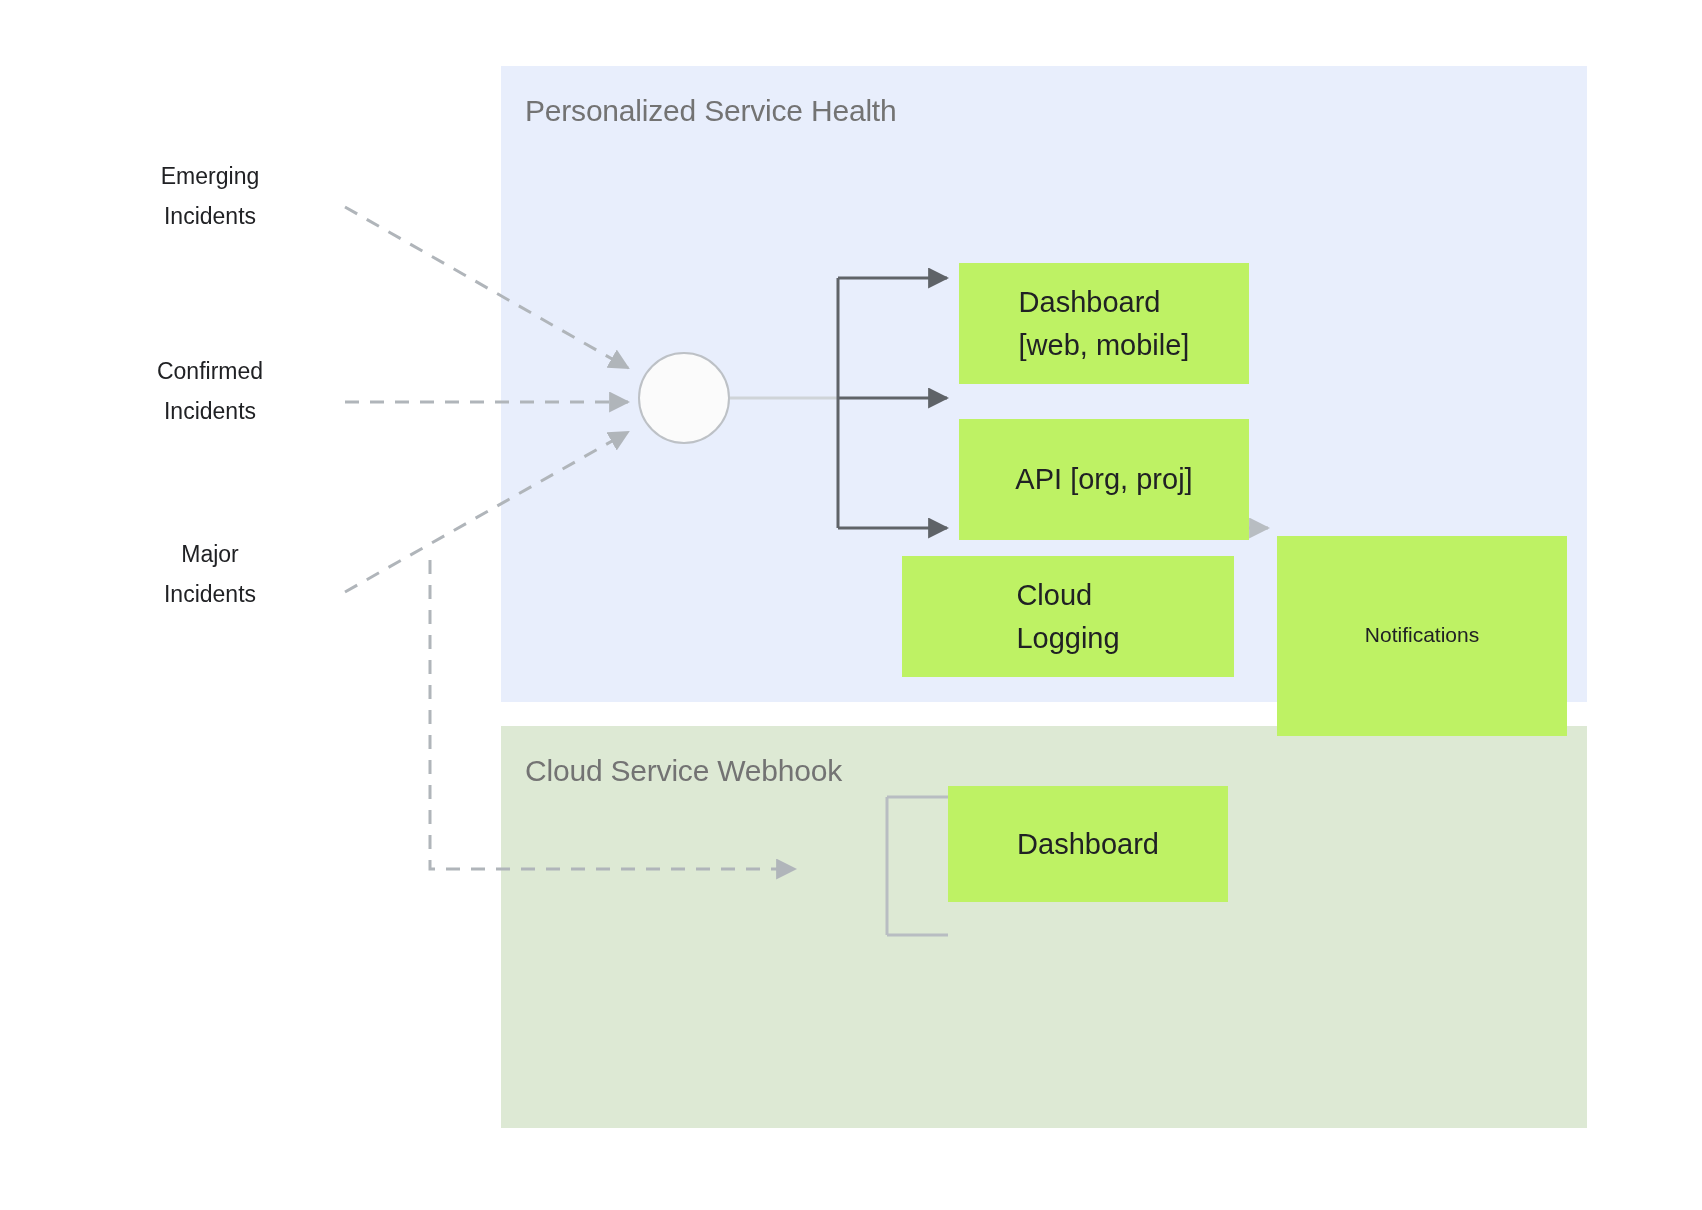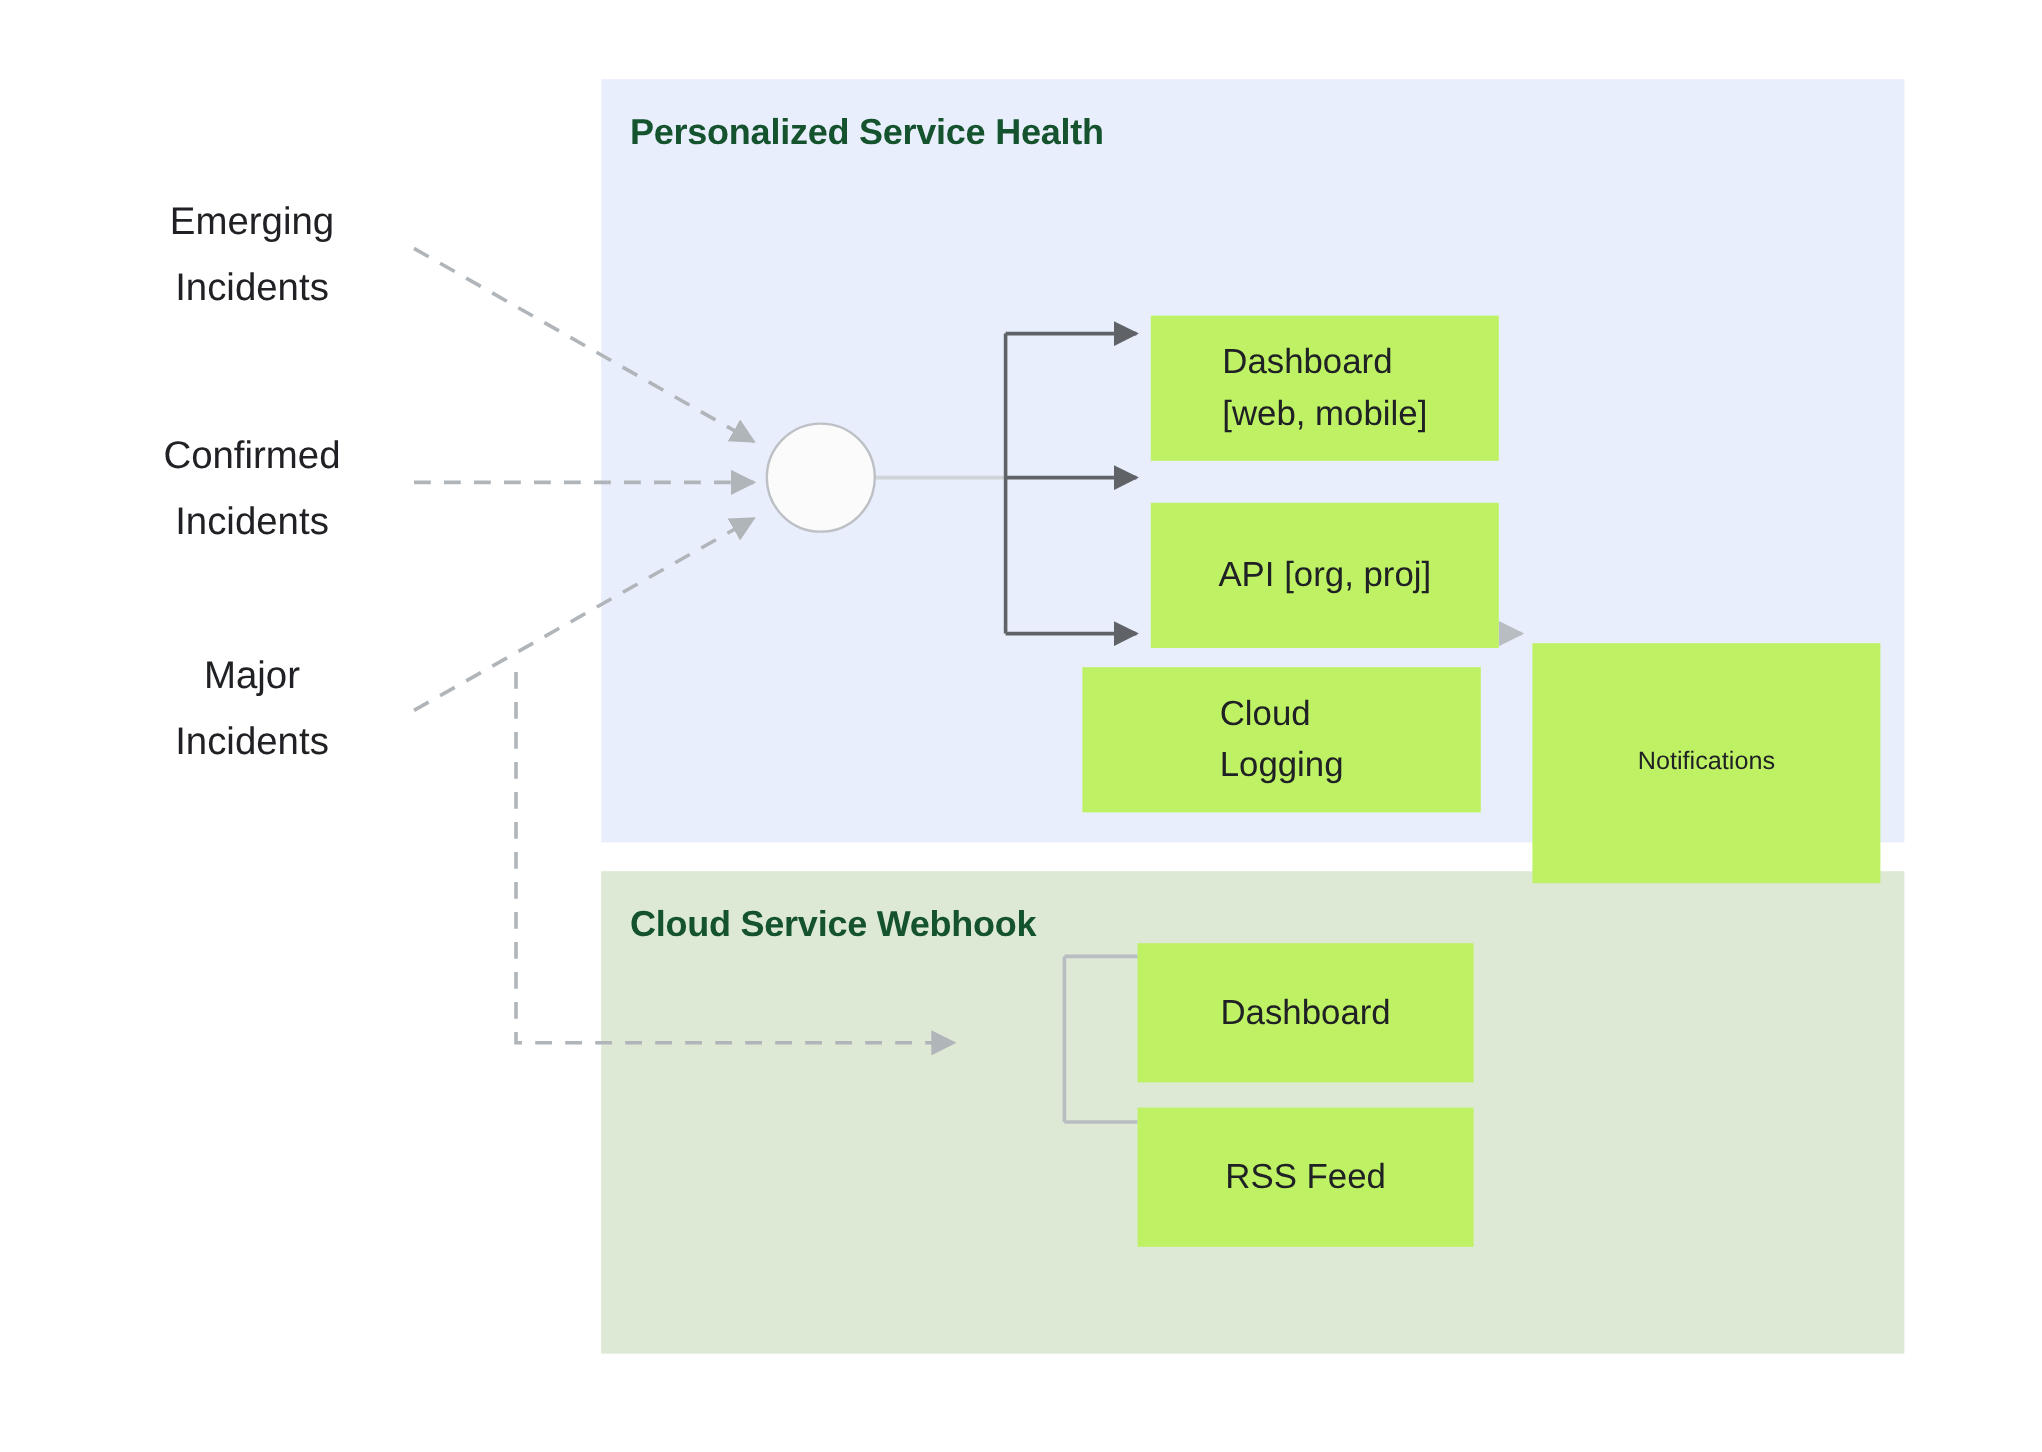--- a/index.html
+++ b/index.html
@@ -36,31 +36,31 @@
     top: 726px;
     width: 1086px;
     height: 402px;
     background: #dde9d4;
   }
   .panel-title {
     position: absolute;
     left: 24px;
     top: 28px;
     font-size: 30px;
-    font-weight: 700;
-    color: #14532d;
+    font-weight: 400;
+    color: #737373;
     letter-spacing: -0.2px;
     white-space: nowrap;
   }
 
   
   .source-label {
     position: absolute;
     text-align: center;
-    font-size: 32px;
+    font-size: 23px;
     line-height: 1.72;
     color: #202124;
     white-space: pre-line;
   }
   #label-emerging   { left: 40px; top: 157px; width: 340px; }
   #label-confirmed  { left: 40px; top: 352px; width: 340px; }
   #label-major      { left: 40px; top: 535px; width: 340px; }
 
   
   .node-box {
@@ -193,15 +193,14 @@
 
   <div class="node-box" id="box-cloud-logging">Cloud
 Logging</div>
 
   <div class="node-box" id="box-notifications">
     <div class="notif-title">Notifications</div>
   </div>
 
   <div class="node-box" id="box-dashboard-csh">Dashboard</div>
 
-  <div class="node-box" id="box-rss-feed">RSS Feed</div>
 
 </div>
 
 </body></html>

